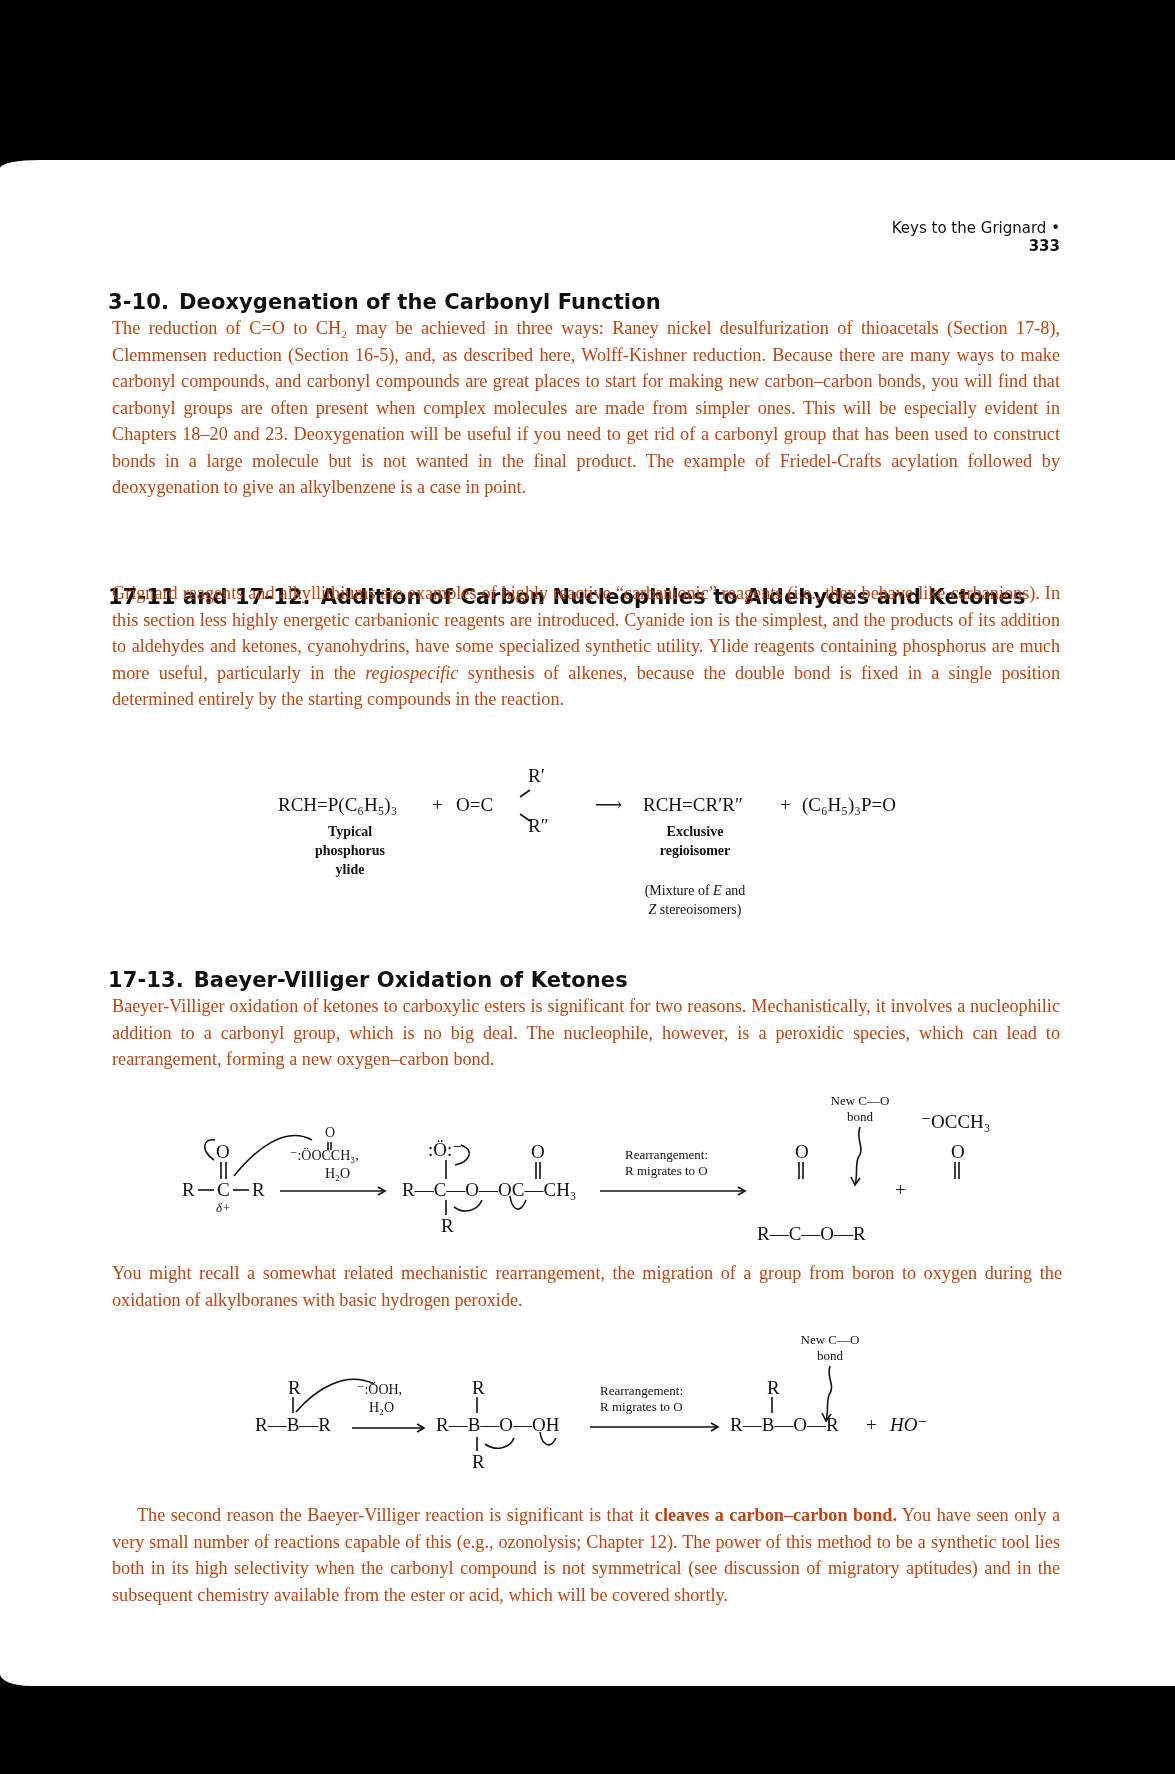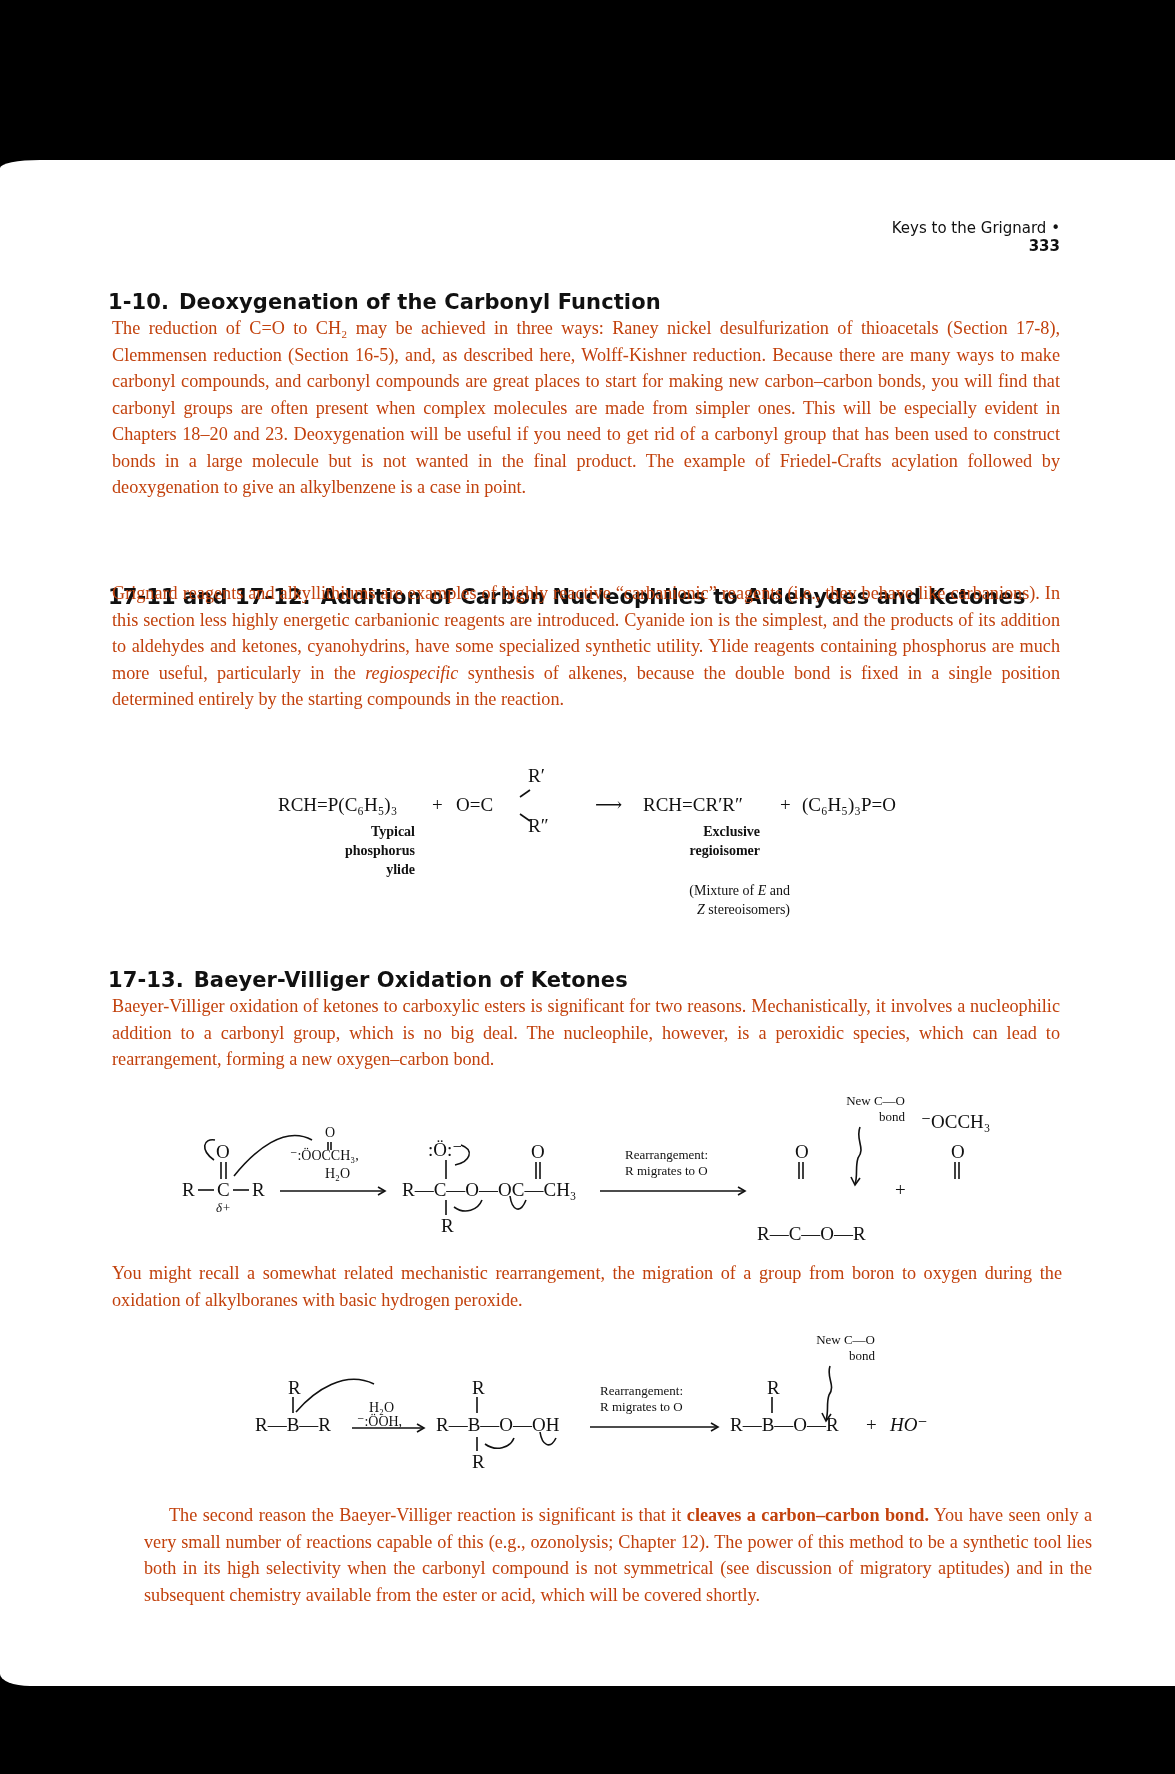--- a/index.html
+++ b/index.html
@@ -25,46 +25,46 @@
     position: absolute; left: 108px;
     font-family: "DejaVu Sans", sans-serif; font-weight: bold; font-size: 21px;
     letter-spacing: 0.1px; color: #111; white-space: nowrap;
   }
   .heading .num { margin-right: 10px; }
   .para {
     position: absolute; left: 112px; width: 948px;
     font-size: 18.2px; line-height: 26.5px; text-align: justify; color: #c2410c;
     margin: 0;
   }
-  .para.indent { text-indent: 25px; margin-left: 32px; }
+  .para.indent { text-indent: 25px; }
   .para i { font-style: italic; }
   .para b { font-weight: bold; }
   .chem {
     position: absolute; font-size: 19px; white-space: nowrap; color: #111;
     line-height: 1;
   }
   .small { font-size: 14px; }
   .tiny { font-size: 13px; }
   .bold { font-weight: bold; }
-  .center { text-align: right; }
+  .center { text-align: center; }
   svg.overlay { position: absolute; left: 0; top: 0; }
 </style>
 </head>
 <body>
 
 <div class="page"></div>
 
 <div class="running-head">
   <span>Keys to the Grignard</span>
   <span>•</span>
   <b>333</b>
 </div>
 
 <div class="heading" style="top:290px;">
-  <span class="num">1-10.</span><span>Deoxygenation of the Carbonyl Function</span>
+  <span class="num">3-10.</span><span>Deoxygenation of the Carbonyl Function</span>
 </div>
 <p class="para" style="top:315px;">The reduction of C=O to CH₂ may be achieved in three ways: Raney nickel desulfurization of thioacetals (Section 17-8), Clemmensen reduction (Section 16-5), and, as described here, Wolff-Kishner reduction. Because there are many ways to make carbonyl compounds, and carbonyl compounds are great places to start for making new carbon–carbon bonds, you will find that carbonyl groups are often present when complex molecules are made from simpler ones. This will be especially evident in Chapters 18–20 and 23. Deoxygenation will be useful if you need to get rid of a carbonyl group that has been used to construct bonds in a large molecule but is not wanted in the final product. The example of Friedel-Crafts acylation followed by deoxygenation to give an alkylbenzene is a case in point.</p>
 
 <div class="heading" style="top:554px;margin-top:31px;">
   <span class="num">17-11 and 17-12.</span><span>Addition of Carbon Nucleophiles to Aldehydes and Ketones</span>
 </div>
 <p class="para" style="top:580px;"><span>Grignard reagents and alkyllithiums are examples of highly reactive “carbanionic” reagents (i.e., they behave like carbanions). In this section less highly energetic carbanionic reagents are introduced. Cyanide ion is the simplest, and the products of its addition to aldehydes and ketones, cyanohydrins, have some specialized synthetic utility. Ylide reagents containing phosphorus are much more useful, particularly in the </span><i>regiospecific</i><span> synthesis of alkenes, because the double bond is fixed in a single position determined entirely by the starting compounds in the reaction.</span></p>
 
 <div>
   <div class="chem" style="left:278px; top:795px;">RCH=P(C₆H₅)₃</div>
@@ -128,21 +128,21 @@
   <div class="chem" style="left:895px; top:1180px;">+</div>
   <div class="chem" style="left:951px; top:1142px;">O</div>
   <div class="chem" style="left:921px; top:1112px;">⁻OCCH₃</div>
 </div>
 
 <p class="para" style="top:1260px; width:950px;">You might recall a somewhat related mechanistic rearrangement, the migration of a group from boron to oxygen during the oxidation of alkylboranes with basic hydrogen peroxide.</p>
 
 <div>
   <div class="chem" style="left:288px; top:1378px;">R</div>
   <div class="chem" style="left:255px; top:1415px;">R—B—R</div>
-  <div class="chem small" style="left:357px; top:1383px;margin-top:32px;">⁻:ÖOH,</div>
+  <div class="chem small" style="left:357px; top:1383px;">⁻:ÖOH,</div>
   <div class="chem small" style="left:369px; top:1401px;">H₂O</div>
 
   <div class="chem" style="left:472px; top:1378px;">R</div>
   <div class="chem" style="left:436px; top:1415px;">R—B—O—OH</div>
   <div class="chem" style="left:472px; top:1452px;">R</div>
 
   <div class="chem tiny" style="left:600px; top:1383px; line-height:16px;">
     <div>Rearrangement:</div>
     <div>R migrates to O</div>
   </div>

